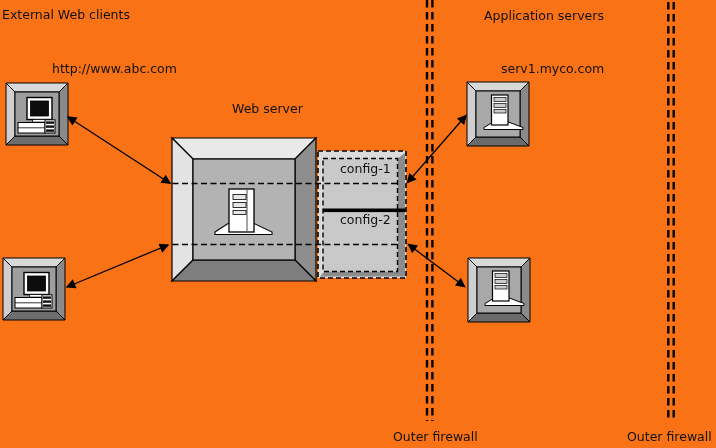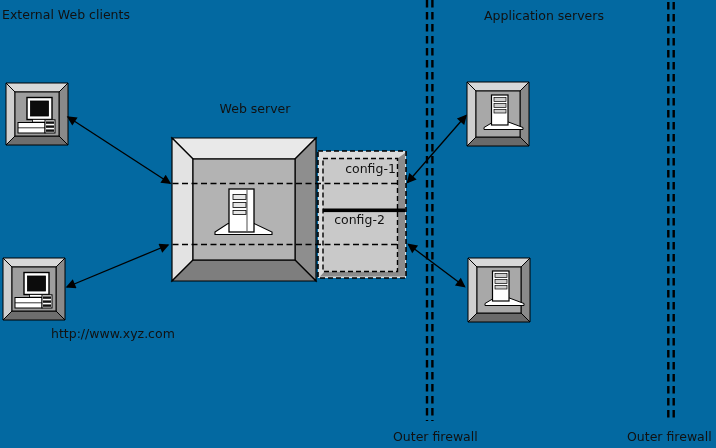--- a/index.html
+++ b/index.html
@@ -1,23 +1,23 @@
 <!DOCTYPE html>
 <html><head>
 <meta charset="utf-8">
 <style>
   html,body{margin:0;padding:0;background:#fff;}
   .canvas{
-    position:relative;width:716px;height:448px;background:#0369a1;
+    position:relative;width:716px;height:448px;background:#f97316;
     font-family:"DejaVu Sans","Liberation Sans",sans-serif;
     font-size:12.5px;color:#111;overflow:hidden;
   }
   .layer{position:absolute;left:0;top:0;}
   .lbl{position:absolute;white-space:nowrap;line-height:14px;z-index:3;}
-  .ctr{text-align:center;}
+  .ctr{text-align:left;margin-left:17px;}
 </style>
 </head>
 <body>
 
 <div class="canvas">
 
   <svg class="layer" width="716" height="448" viewBox="0 0 716 448">
     <defs>
       <marker id="ah" viewBox="0 0 10 10" refX="8.5" refY="5" markerWidth="10.5" markerHeight="7.5" orient="auto-start-reverse">
         <path d="M0,0 L10,5 L0,10 z" fill="#000"></path>
@@ -100,25 +100,26 @@
       <line x1="68" y1="117" x2="170" y2="183.3" marker-start="url(#ah)" marker-end="url(#ah)"></line>
       <line x1="67" y1="287" x2="168" y2="245" marker-start="url(#ah)" marker-end="url(#ah)"></line>
       <line x1="407.5" y1="182.5" x2="466" y2="115.5" marker-start="url(#ah)" marker-end="url(#ah)"></line>
       <line x1="408.5" y1="244.5" x2="464.5" y2="286.5" marker-start="url(#ah)" marker-end="url(#ah)"></line>
     </g>
   </svg>
 
   <div class="lbl" style="left:2px;top:8px">External Web clients</div>
   <div class="lbl" style="left:484px;top:9px">Application servers</div>
 
-  <div class="lbl" style="left:51px;top:327px">http://www.xyz.com</div>
+  <div class="lbl" style="left:52px;top:62px">http://www.abc.com</div>
 
   <div class="lbl ctr" style="left:215px;top:102px;width:80px">Web server</div>
 
 
   <div class="lbl ctr" style="left:323px;top:162px;width:95px">config-1</div>
   <div class="lbl ctr" style="left:323px;top:213px;width:73px">config-2</div>
 
+  <div class="lbl" style="left:501px;top:62px">serv1.myco.com</div>
 
   <div class="lbl" style="left:393px;top:430px">Outer firewall</div>
   <div class="lbl" style="left:627px;top:430px">Outer firewall</div>
 
 </div>
 
 </body></html>

